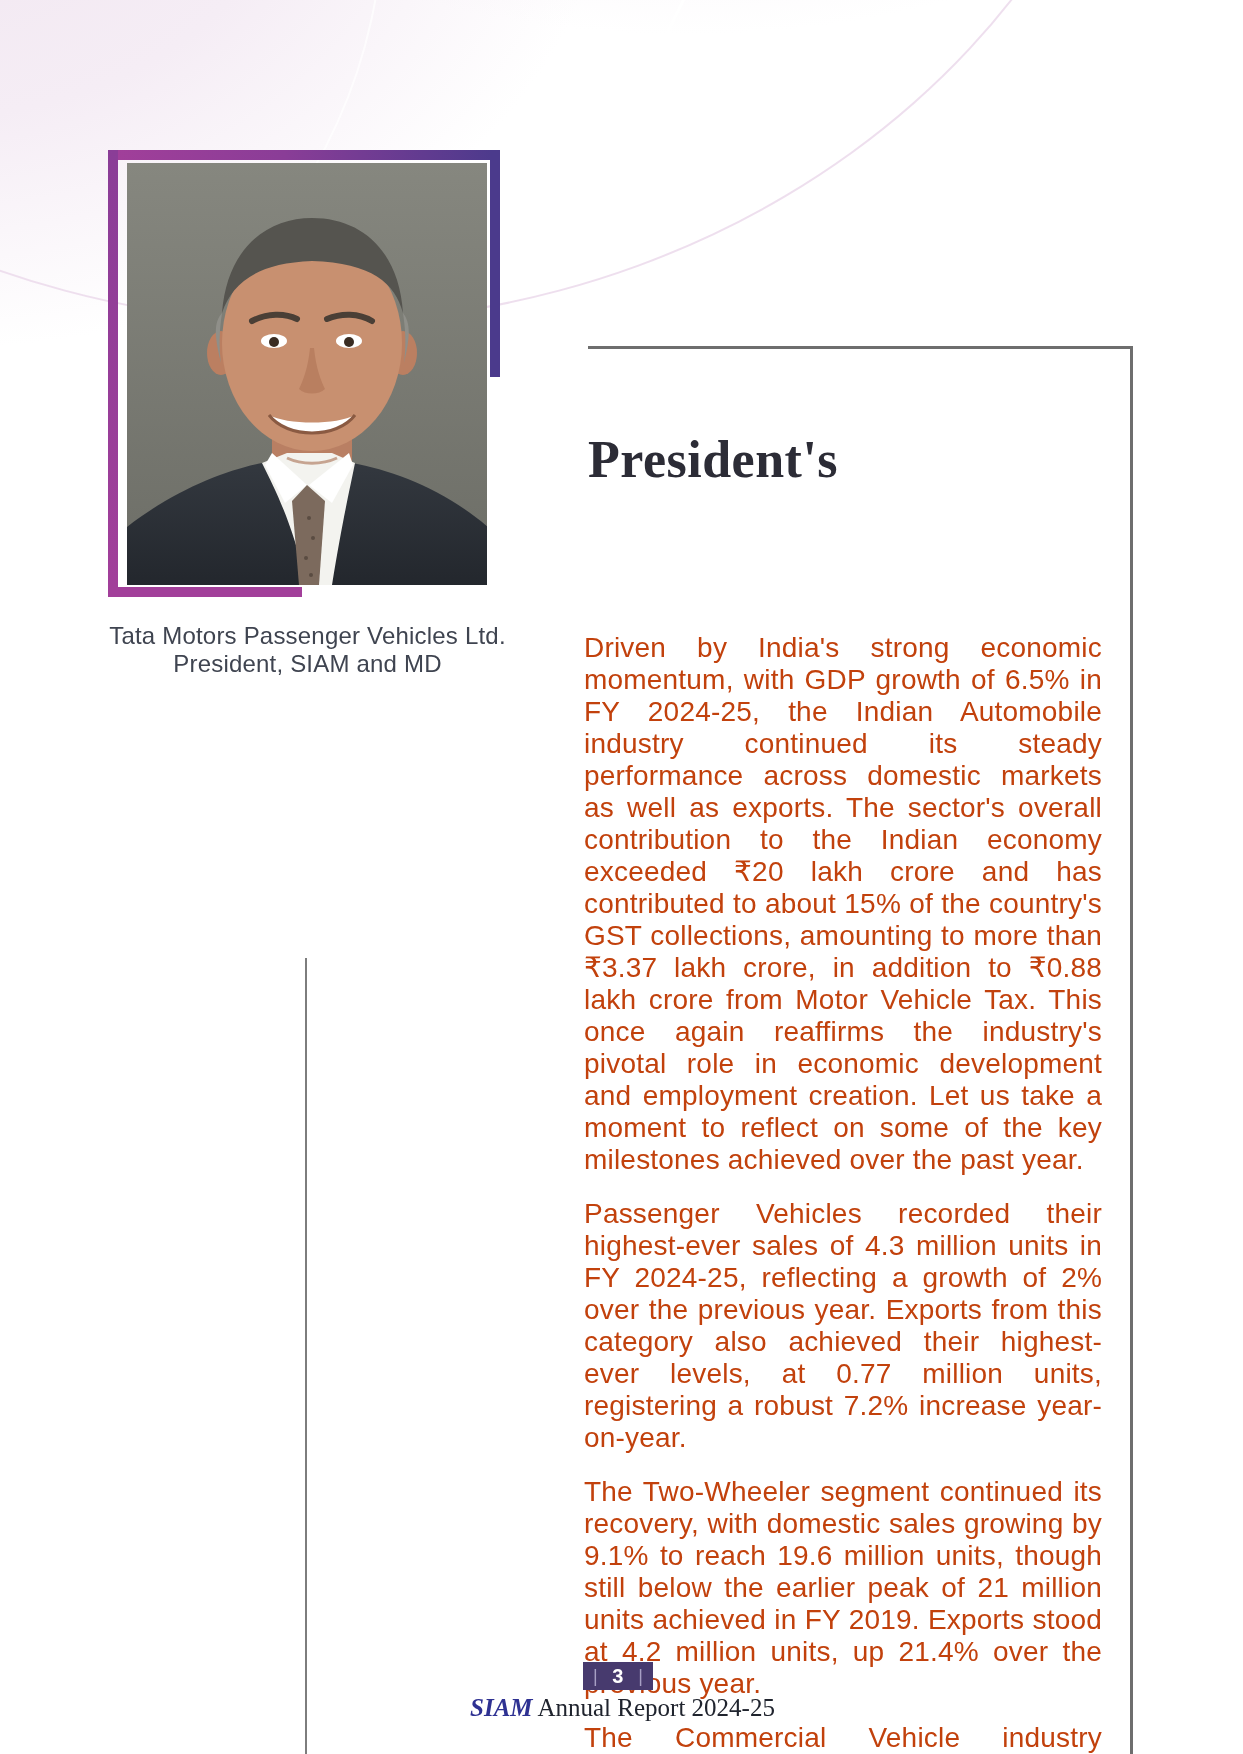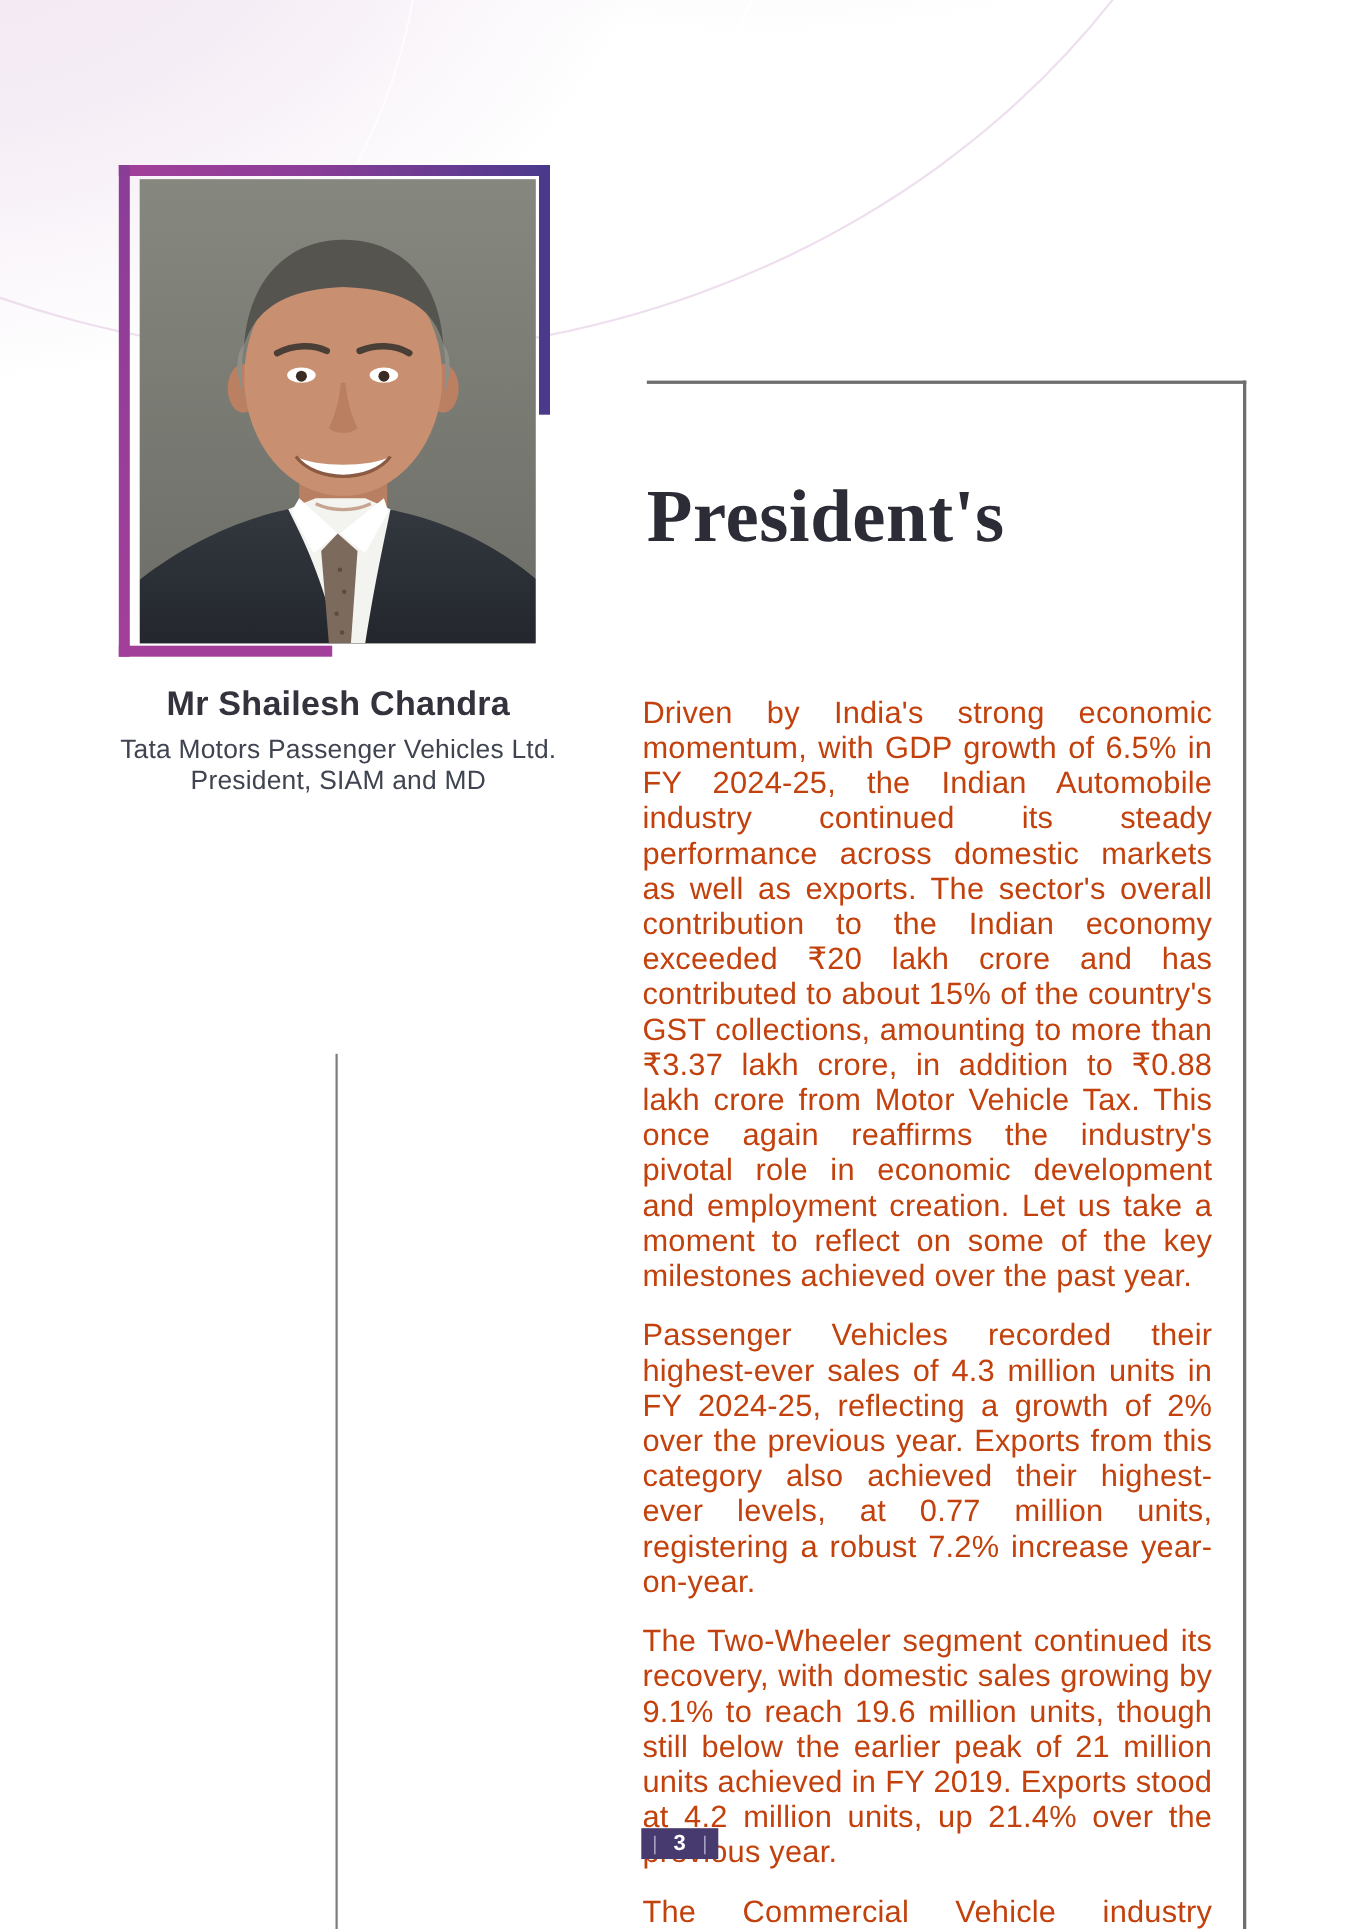--- a/index.html
+++ b/index.html
@@ -51,21 +51,21 @@
 
   
   .rule-top{position:absolute;left:588px;top:346px;width:545px;height:3px;background:#6e6e6e;}
   .rule-right{position:absolute;left:1130px;top:346px;width:3px;height:1408px;background:#6e6e6e;}
   .rule-left{position:absolute;left:305px;top:958px;width:2px;height:796px;background:#7d7d7d;}
 
   
   .title1{
     position:absolute;left:588px;top:430px;
     font-family:"Liberation Serif","DejaVu Serif",serif;
-    font-weight:bold;font-size:68px;color:#2c2c36;letter-spacing:.5px;
+    font-weight:bold;font-size:52px;color:#2c2c36;letter-spacing:.5px;
   }
   .title2{
     position:absolute;left:588px;top:492px;
     font-family:"Liberation Serif","DejaVu Serif",serif;
     font-weight:bold;font-size:82px;color:#a84a9b;letter-spacing:1px;
   }
 
   
   .body-col{
     position:absolute;left:584px;top:632px;width:518px;
@@ -154,21 +154,20 @@
       <path d="M183 185 C181 205 176 218 172 226 C178 232 192 232 198 226 C194 218 189 205 187 185" fill="#b97f60"></path>
 
       <path d="M142 252 C160 276 210 276 228 252 C210 262 160 262 142 252 Z" fill="#ffffff"></path>
       <path d="M142 252 C160 276 210 276 228 252" stroke="#8a5a42" stroke-width="3" fill="none"></path>
 
       <path d="M160 295 C175 302 195 302 210 295" stroke="#a86f52" stroke-width="3" fill="none" opacity=".6"></path>
     </svg>
   </div>
 
   <div class="caption">
-    <div class="caption-name">Mr Shailesh Chandra</div>
     <div class="caption-lines">
         <div>Tata Motors Passenger Vehicles Ltd.</div>
         <div>President, SIAM and MD</div>
       </div>
   </div>
 
   <div class="rule-top"></div>
   <div class="rule-right"></div>
   <div class="rule-left"></div>
 
@@ -179,14 +178,17 @@
       <p>Passenger Vehicles recorded their highest-ever sales of 4.3 million units in FY 2024-25, reflecting a growth of 2% over the previous year. Exports from this category also achieved their highest-ever levels, at 0.77 million units, registering a robust 7.2% increase year-on-year.</p>
       <p>The Two-Wheeler segment continued its recovery, with domestic sales growing by 9.1% to reach 19.6 million units, though still below the earlier peak of 21 million units achieved in FY 2019. Exports stood at 4.2 million units, up 21.4% over the previous year.</p>
       <p>The Commercial Vehicle industry registered a marginal degrowth of (-)1.2% in domestic sales, closing the year at 9.57 lakh units. However, Exports rose sharply by 23% to 0.81 lakh units.</p>
     </div>
 
   <div class="page-num-box">
     <span class="pn-bar">|</span>
     <span class="pn-num">3</span>
     <span class="pn-bar">|</span>
   </div>
+  <div class="footer-line">
+    <span class="footer-brand">SIAM</span><span> Annual Report 2024-25</span>
+  </div>
 
 </div>
 
 </body></html>

